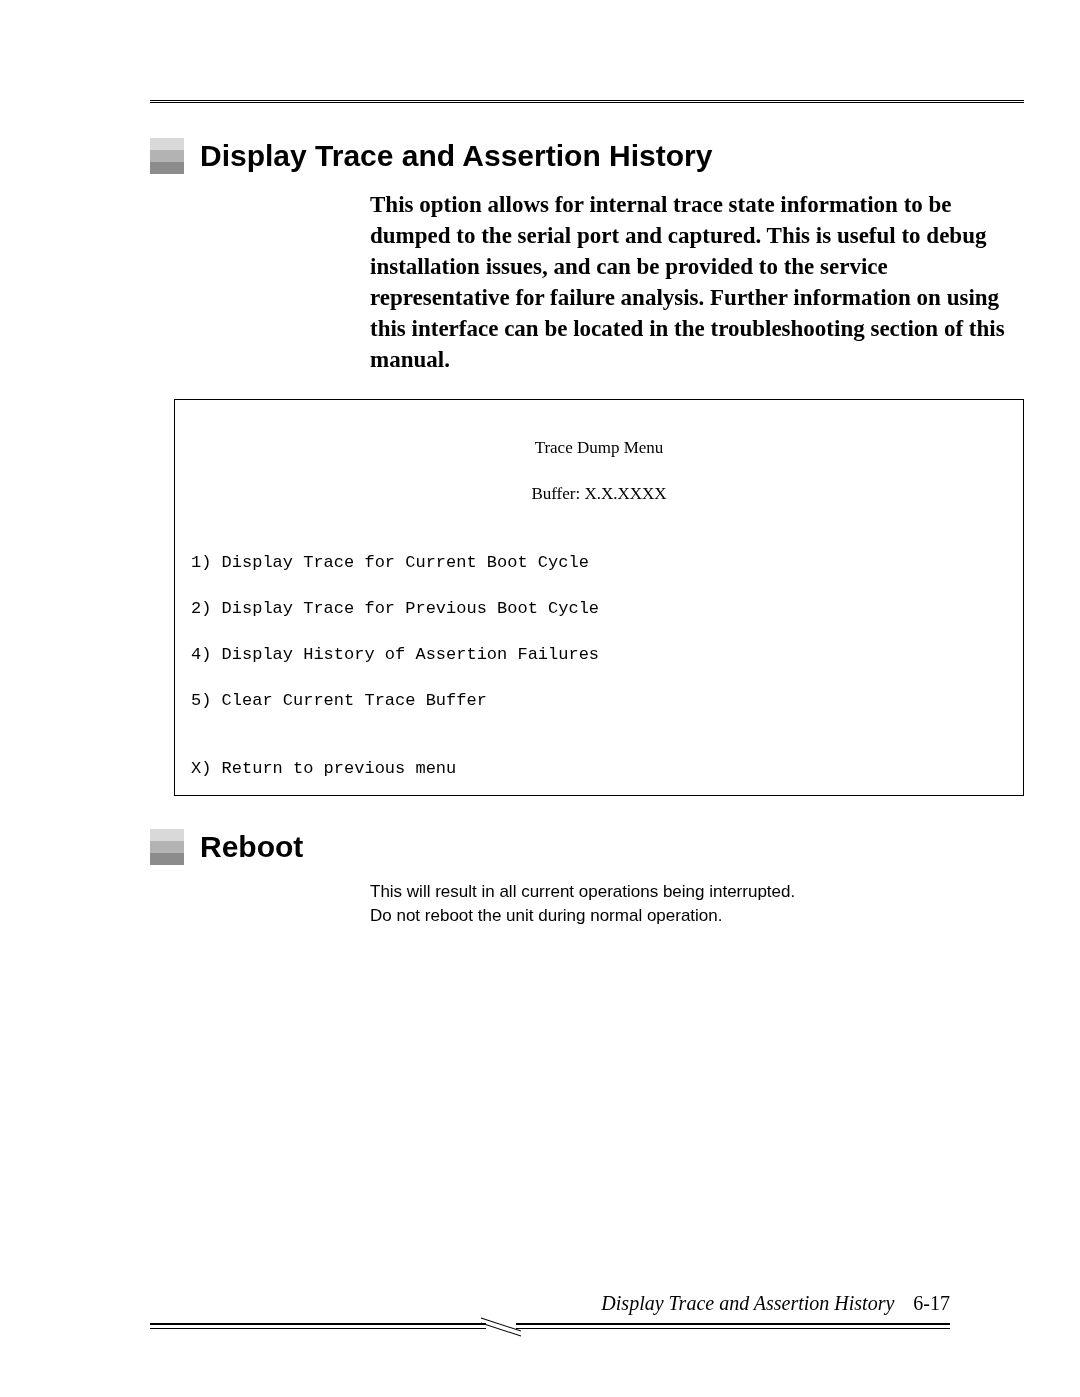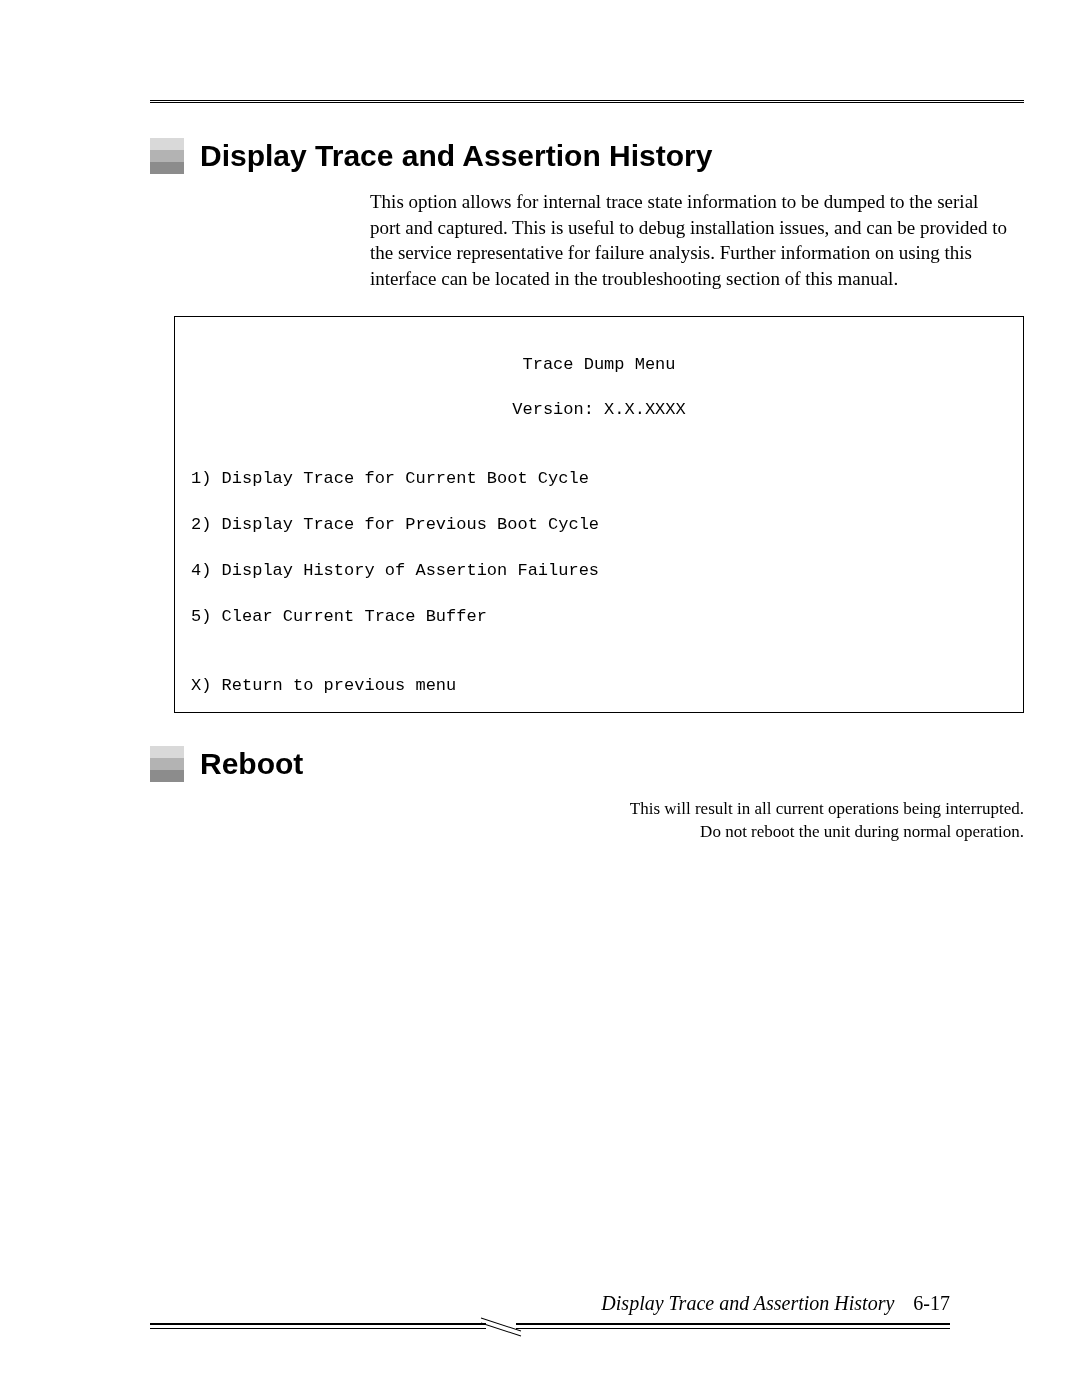--- a/index.html
+++ b/index.html
@@ -39,46 +39,46 @@
     gap: 0;
   }
   .heading-marker .bar {
     width: 34px;
     height: 12px;
   }
   .bar.light { background: #d9d9d9; }
   .bar.mid   { background: #b3b3b3; }
   .bar.dark  { background: #8c8c8c; }
   .body-text {
-    font-size: 19px;
+    font-size: 23px;
     line-height: 1.35;
     margin: 0 0 24px 0;
     padding-left: 220px;
     max-width: 640px;
+    font-weight: bold;
   }
   .code-box {
     border: 1.5px solid #000;
     padding: 14px 16px;
     font-family: "Courier New", Courier, monospace;
     font-size: 17px;
     line-height: 1.35;
     white-space: pre;
     margin: 0 0 34px 24px;
   }
   .code-header {
     text-align: center;
-    font-family: Liberation Mono, monospace;
+    font-family: Liberation Serif, serif;
   }
   .warning-text {
-    font-family: Liberation Serif, serif;
+    font-family: Liberation Sans, sans-serif;
     font-size: 17px;
     line-height: 1.4;
     padding-left: 220px;
     white-space: nowrap;
-    text-align: right;
   }
   .footer {
     position: absolute;
     left: 150px;
     right: 130px;
     bottom: 60px;
   }
   .footer-rule {
     position: relative;
     height: 14px;
@@ -142,21 +142,21 @@
       <span class="bar mid"></span>
       <span class="bar dark"></span>
     </span>
     <span>Display Trace and Assertion History</span>
   </h2>
 
   <p class="body-text">This option allows for internal trace state information to be dumped to the serial port and captured. This is useful to debug installation issues, and can be provided to the service representative for failure analysis. Further information on using this interface can be located in the troubleshooting section of this manual.</p>
 
   <div class="code-box">
 <div class="code-header">Trace Dump Menu</div>
-<div class="code-header">Version: X.X.XXXX</div>
+<div class="code-header">Buffer: X.X.XXXX</div>
 
 <div>1) Display Trace for Current Boot Cycle</div>
 <div>2) Display Trace for Previous Boot Cycle</div>
 <div>4) Display History of Assertion Failures</div>
 <div>5) Clear Current Trace Buffer</div>
 
 <div>X) Return to previous menu</div></div>
 
   <h2 class="section-heading">
     <span class="heading-marker">

